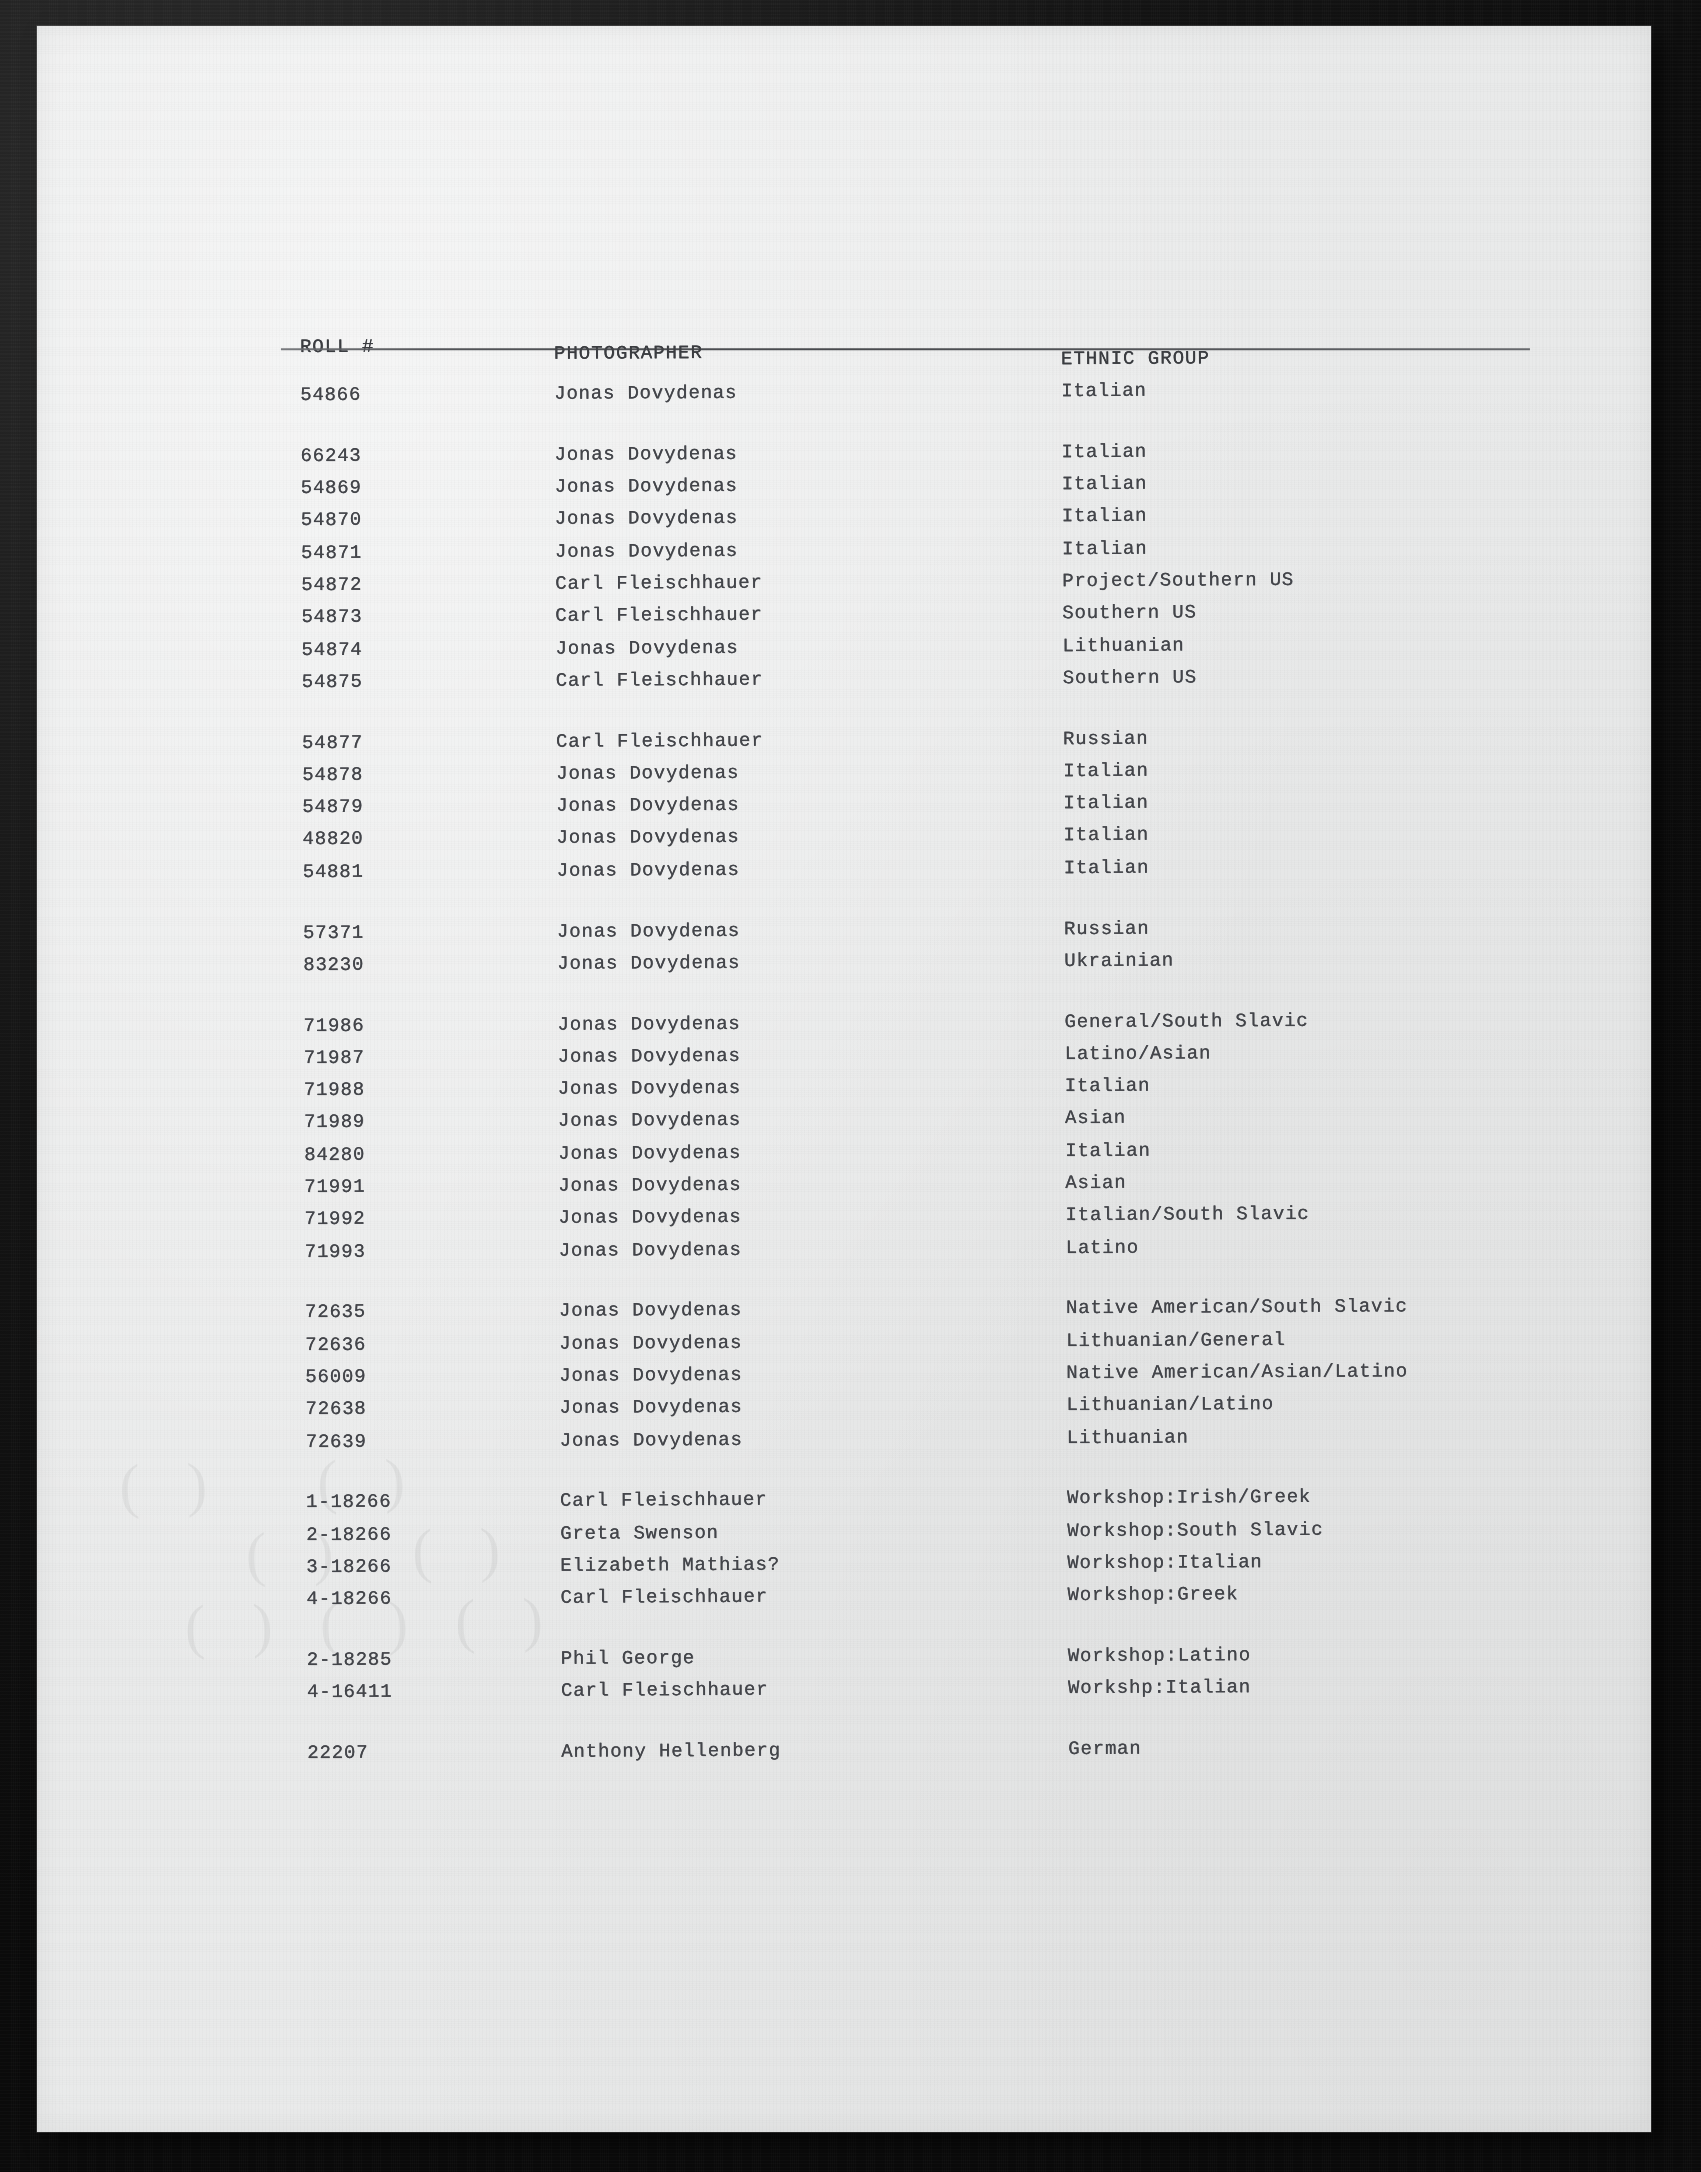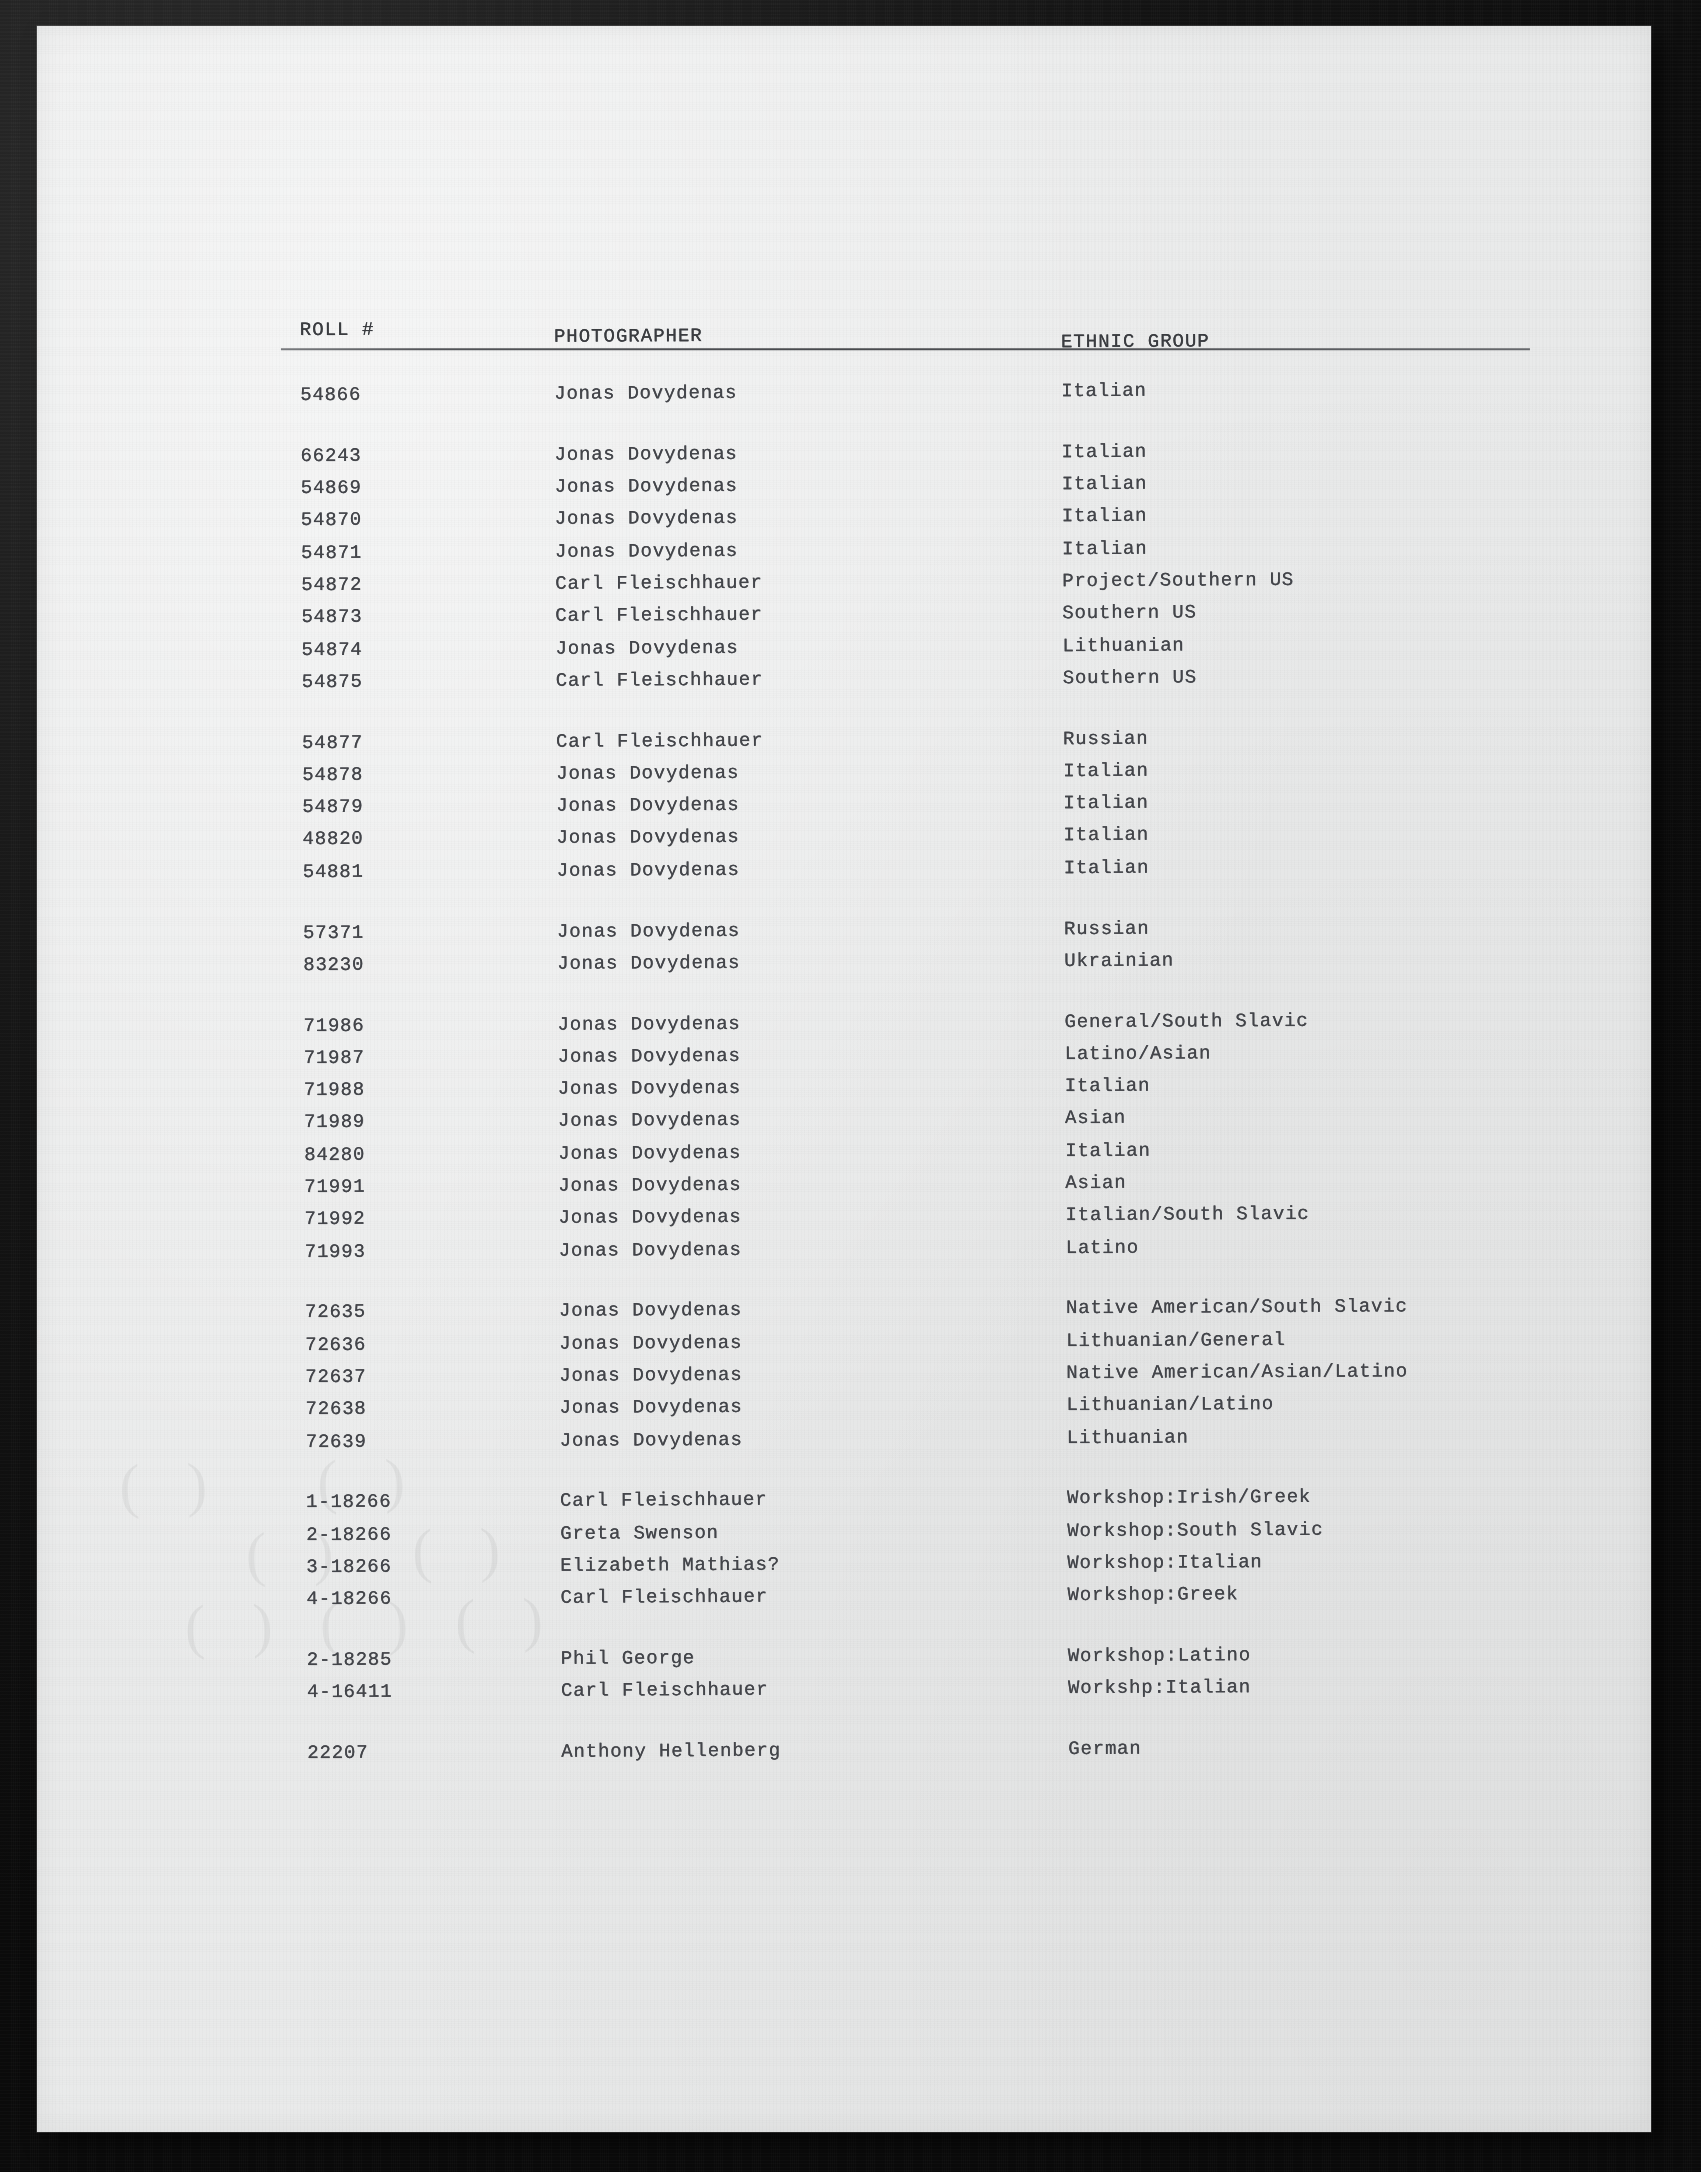--- a/index.html
+++ b/index.html
@@ -103,21 +103,21 @@
   }
   .cell {
     font-size: 19px;
     letter-spacing: 0.8px;
     color: #43454a;
     text-shadow:
       0 0 0.5px rgba(67,69,74,.8),
       0.3px 0.2px 0.5px rgba(100,102,108,.5);
   }
 
-  #header-row { top: 285px; }
+  #header-row { top: 302px; }
 
   #header-rule {
     position: absolute;
     left: 243px;
     top: 322px;
     width: 1249px;
     height: 1.9px;
     background: linear-gradient(90deg,
       #6e7074 0%, #45474b 12%, #3a3c40 45%, #4a4c50 78%, #5c5e62 100%);
     transform: rotate(0.30deg);
@@ -175,21 +175,21 @@
         <div class="row" style="top: 989px;"><span class="col-roll cell">71986</span><span class="col-photog cell">Jonas Dovydenas</span><span class="col-ethnic cell">General/South Slavic</span></div>
         <div class="row" style="top: 1021px;"><span class="col-roll cell">71987</span><span class="col-photog cell">Jonas Dovydenas</span><span class="col-ethnic cell">Latino/Asian</span></div>
         <div class="row" style="top: 1053px;"><span class="col-roll cell">71988</span><span class="col-photog cell">Jonas Dovydenas</span><span class="col-ethnic cell">Italian</span></div>
         <div class="row" style="top: 1085px;"><span class="col-roll cell">71989</span><span class="col-photog cell">Jonas Dovydenas</span><span class="col-ethnic cell">Asian</span></div>
         <div class="row" style="top: 1118px;"><span class="col-roll cell">84280</span><span class="col-photog cell">Jonas Dovydenas</span><span class="col-ethnic cell">Italian</span></div>
         <div class="row" style="top: 1150px;"><span class="col-roll cell">71991</span><span class="col-photog cell">Jonas Dovydenas</span><span class="col-ethnic cell">Asian</span></div>
         <div class="row" style="top: 1182px;"><span class="col-roll cell">71992</span><span class="col-photog cell">Jonas Dovydenas</span><span class="col-ethnic cell">Italian/South Slavic</span></div>
         <div class="row" style="top: 1215px;"><span class="col-roll cell">71993</span><span class="col-photog cell">Jonas Dovydenas</span><span class="col-ethnic cell">Latino</span></div>
         <div class="row" style="top: 1275px;"><span class="col-roll cell">72635</span><span class="col-photog cell">Jonas Dovydenas</span><span class="col-ethnic cell">Native American/South Slavic</span></div>
         <div class="row" style="top: 1308px;"><span class="col-roll cell">72636</span><span class="col-photog cell">Jonas Dovydenas</span><span class="col-ethnic cell">Lithuanian/General</span></div>
-        <div class="row" style="top: 1340px;"><span class="col-roll cell">72637</span><span class="col-photog cell">Jonas Dovydenas</span><span class="col-ethnic cell">Native American/Asian/Latino</span></div>
+        <div class="row" style="top: 1340px;"><span class="col-roll cell">56009</span><span class="col-photog cell">Jonas Dovydenas</span><span class="col-ethnic cell">Native American/Asian/Latino</span></div>
         <div class="row" style="top: 1372px;"><span class="col-roll cell">72638</span><span class="col-photog cell">Jonas Dovydenas</span><span class="col-ethnic cell">Lithuanian/Latino</span></div>
         <div class="row" style="top: 1405px;"><span class="col-roll cell">72639</span><span class="col-photog cell">Jonas Dovydenas</span><span class="col-ethnic cell">Lithuanian</span></div>
         <div class="row" style="top: 1465px;"><span class="col-roll cell">1-18266</span><span class="col-photog cell">Carl Fleischhauer</span><span class="col-ethnic cell">Workshop:Irish/Greek</span></div>
         <div class="row" style="top: 1498px;"><span class="col-roll cell">2-18266</span><span class="col-photog cell">Greta Swenson</span><span class="col-ethnic cell">Workshop:South Slavic</span></div>
         <div class="row" style="top: 1530px;"><span class="col-roll cell">3-18266</span><span class="col-photog cell">Elizabeth Mathias?</span><span class="col-ethnic cell">Workshop:Italian</span></div>
         <div class="row" style="top: 1562px;"><span class="col-roll cell">4-18266</span><span class="col-photog cell">Carl Fleischhauer</span><span class="col-ethnic cell">Workshop:Greek</span></div>
         <div class="row" style="top: 1623px;"><span class="col-roll cell">2-18285</span><span class="col-photog cell">Phil George</span><span class="col-ethnic cell">Workshop:Latino</span></div>
         <div class="row" style="top: 1655px;"><span class="col-roll cell">4-16411</span><span class="col-photog cell">Carl Fleischhauer</span><span class="col-ethnic cell">Workshp:Italian</span></div>
         <div class="row" style="top: 1716px;"><span class="col-roll cell">22207</span><span class="col-photog cell">Anthony Hellenberg</span><span class="col-ethnic cell">German</span></div>
       </div>

